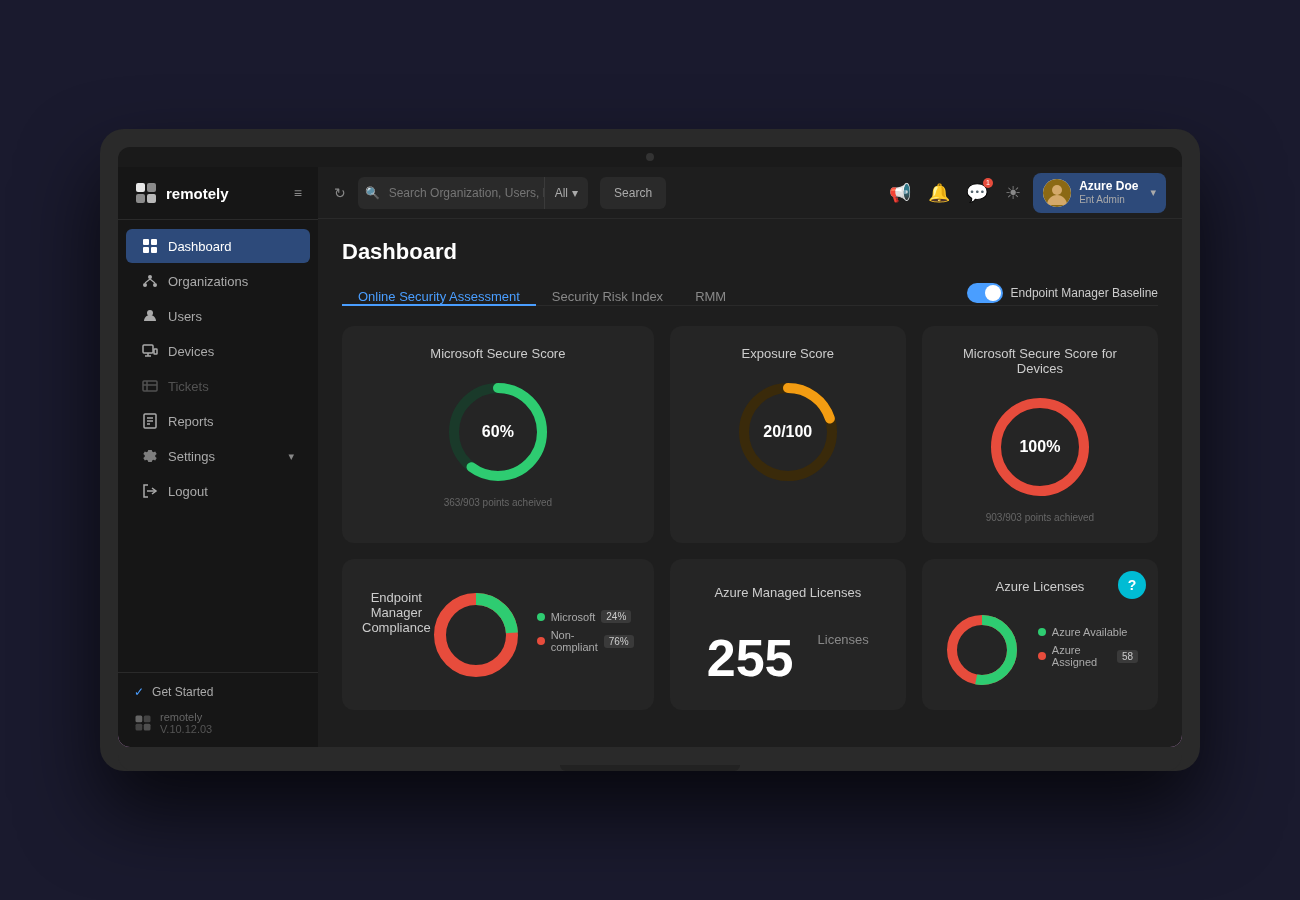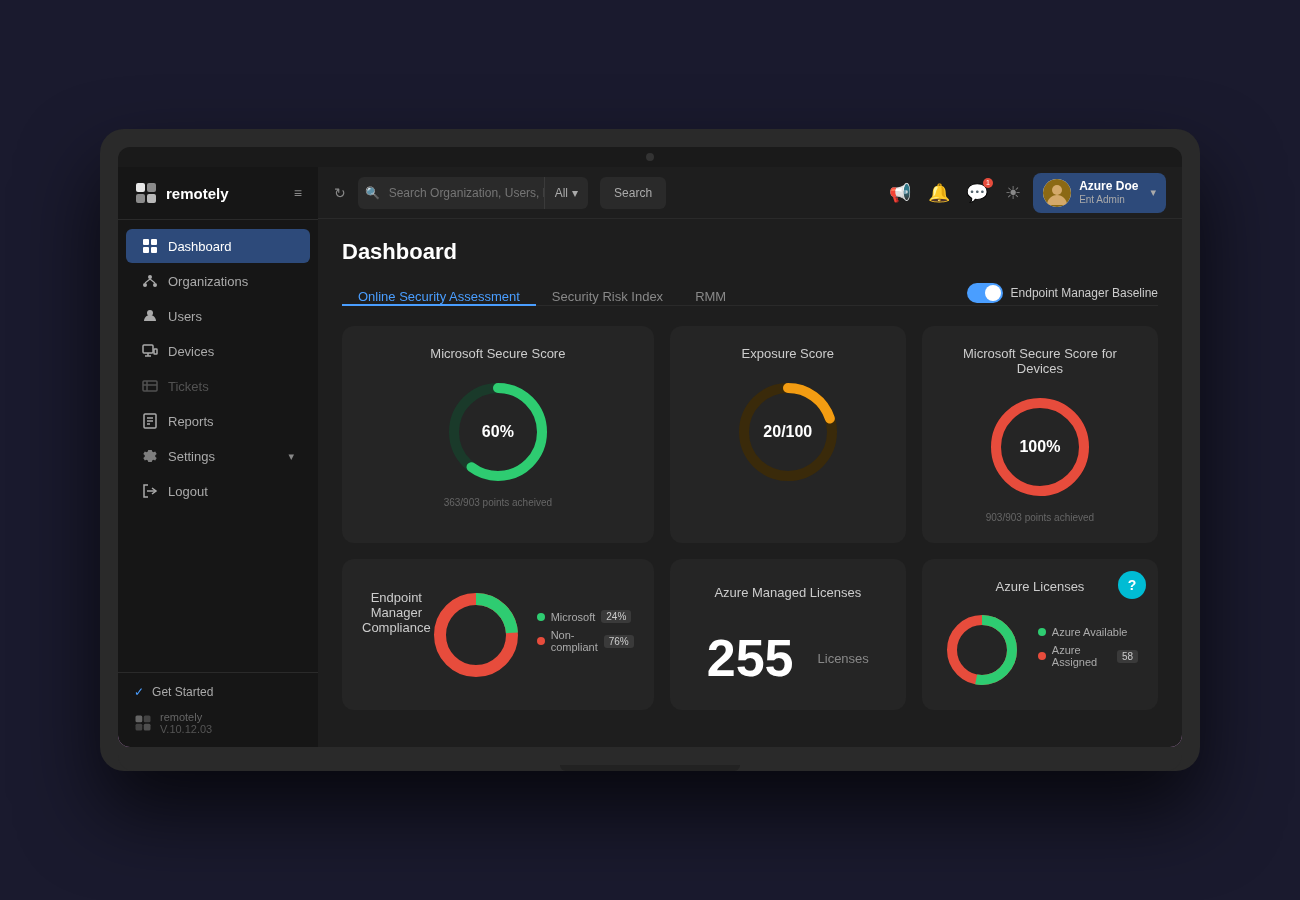--- a/index.html
+++ b/index.html
@@ -744,21 +744,21 @@
                       <span>Non-compliant</span>
                       <span class="legend-badge">76%</span>
                     </div>
                   </div>
                 </div>
               </div>
             </div>
 
             <div class="card" style="justify-content:center;">
               <div class="card-title">Azure Managed Licenses</div>
-              <div style="display:flex;align-items:center;gap:16px;margin-top:16px;">
+              <div style="display:flex;align-items:flex-start;gap:16px;margin-top:16px;">
                 <span class="big-number">255</span>
                 <span class="big-number-unit">Licenses</span>
               </div>
             </div>
 
             <div class="card" style="flex-direction:row;align-items:center;gap:16px;position:relative;">
               <div style="display:flex;flex-direction:column;width:100%">
                 <div class="card-title">Azure Licenses</div>
                 <div style="display:flex;align-items:center;gap:16px;">
                   <div style="position:relative;width:80px;height:80px;flex-shrink:0;">

